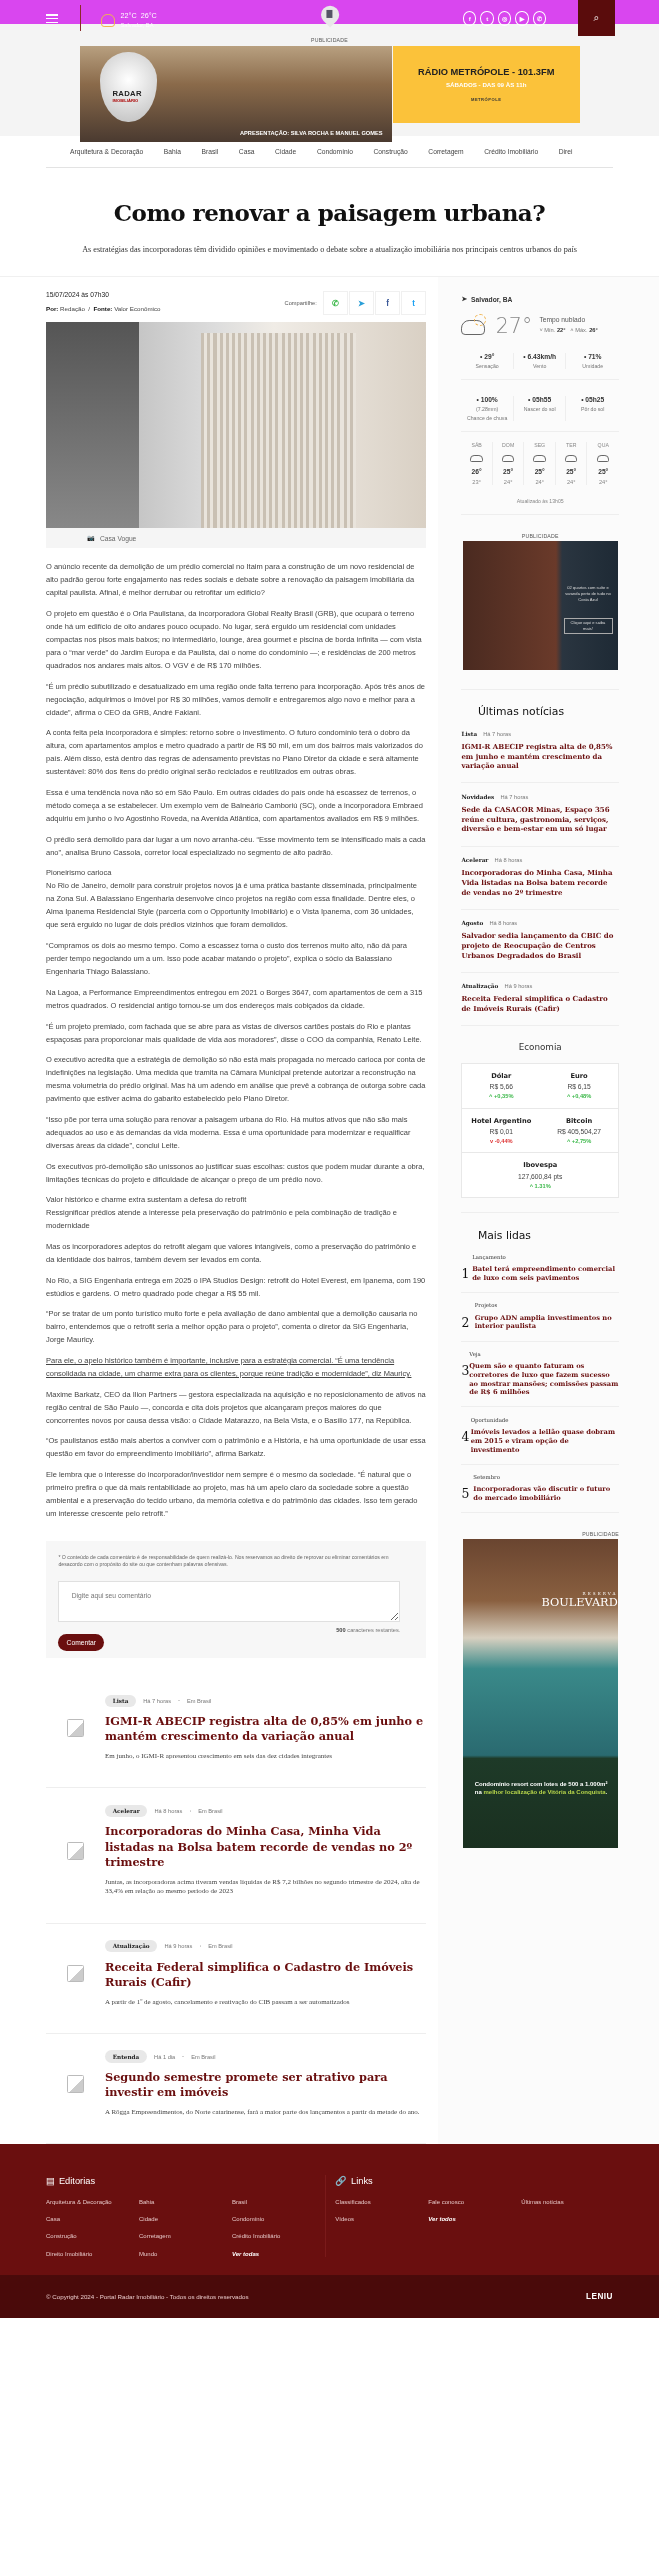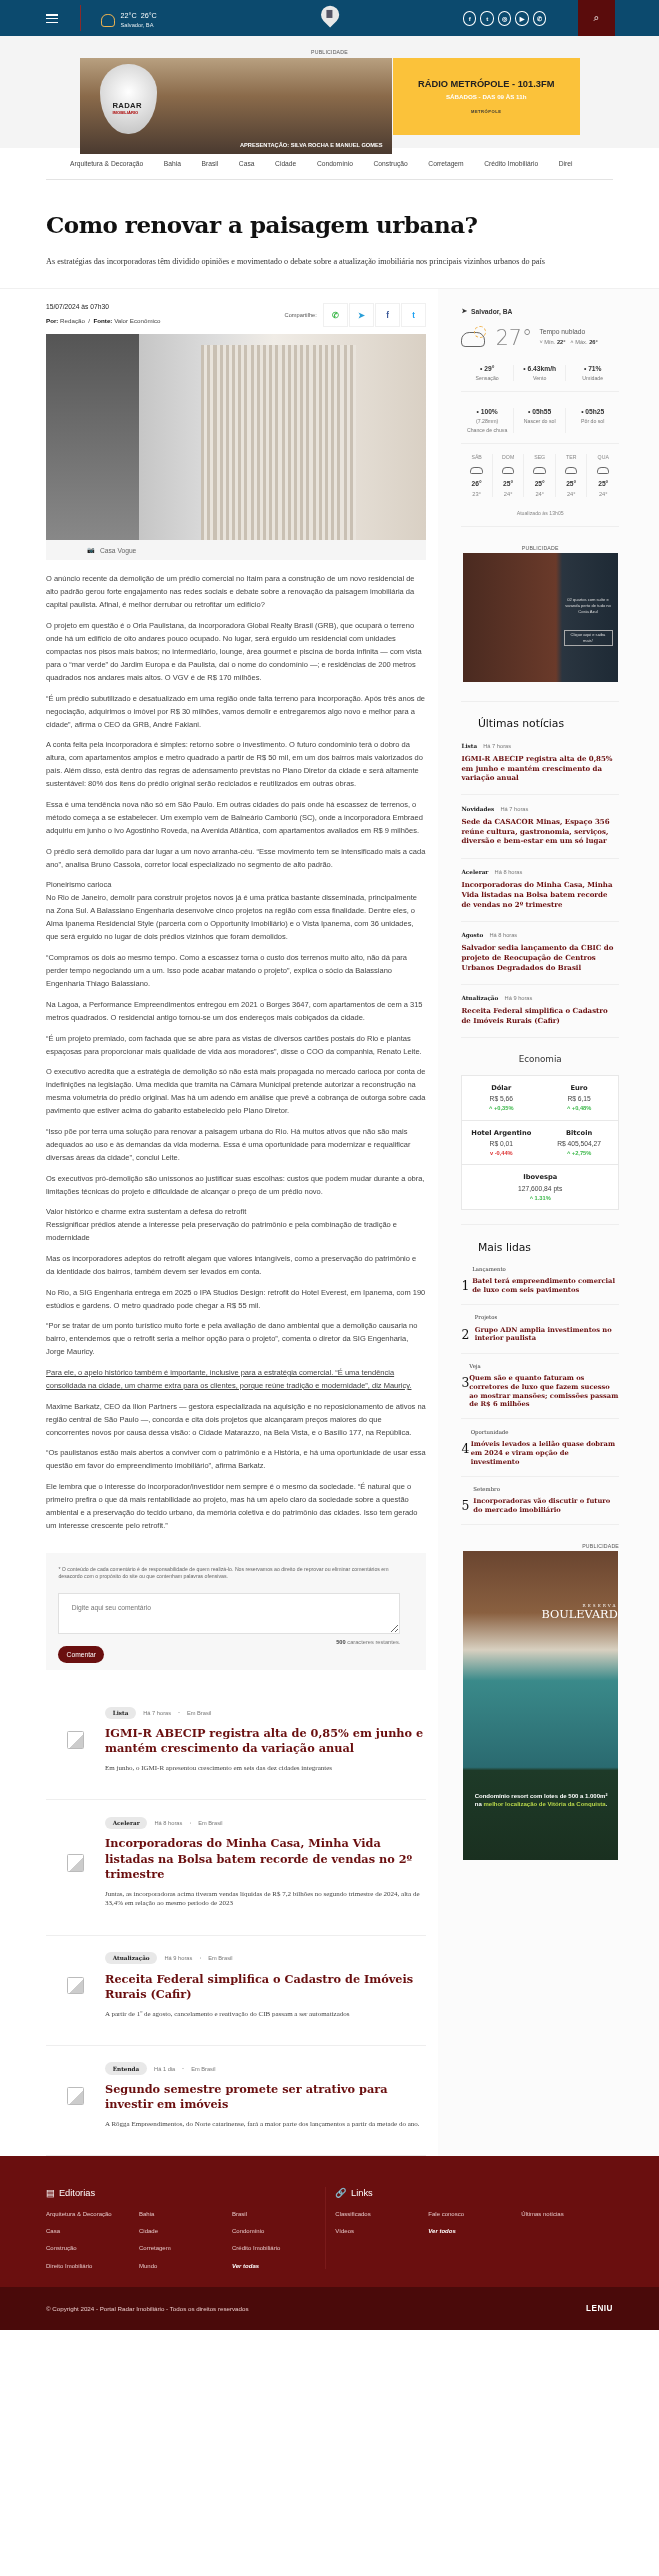--- a/index.html
+++ b/index.html
@@ -1,18 +1,18 @@
 <!DOCTYPE html>
 <html style="font-size:8.2px"><head>
 <meta charset="utf-8">
 <style>
 *{box-sizing:border-box;margin:0;padding:0}
 body{width:659px;background:#fff;font-family:"Liberation Sans",sans-serif;color:#333}
 a{color:inherit;text-decoration:none}
-.topbar{height:36px;background:#0c4a6e;position:relative;display:flex;align-items:center}
+.topbar{height:24px;background:#d946ef;position:relative;display:flex;align-items:center}
 .hamb{position:absolute;left:46px;top:14px;width:12.4px;height:9.3px;display:flex;flex-direction:column;justify-content:space-between;cursor:pointer}
 .hamb span{display:block;height:1.5px;background:#fff}
 .vsep{position:absolute;left:80px;top:5.2px;width:0.5px;height:26px;background:#8a2a2a}
 .wx-top{position:absolute;left:101px;top:11.3px;color:#fff;display:flex;gap:5.2px;align-items:center}
 .wx-top .cloud{width:14.4px;height:12.4px;border:0.8px solid #f0b450;border-radius:6.2px 6.2px 3.1px 3.1px;position:relative}
 .wx-top .temps{font-family:"Liberation Sans Narrow","Liberation Sans",sans-serif;font-size:7.2px;line-height:9.3px}
 .wx-top .city{font-size:5.7px;opacity:.9}
 .logo-top{position:absolute;left:319px;top:4.1px;width:20.6px;height:28px}
 .logo-pin{width:17.5px;height:17.5px;border-radius:50% 50% 50% 0;transform:rotate(-45deg);background:#e8e8e8;margin:2.1px auto;position:relative}
 .logo-pin:after{content:"";position:absolute;left:5.7px;top:4.1px;width:6.2px;height:8.2px;background:#556;transform:rotate(45deg)}
@@ -26,21 +26,21 @@
 .banner .left .pin{position:absolute;left:20.6px;top:6.2px;width:57px;height:70px;background:radial-gradient(circle at 50% 40%,#fff,#bbb);border-radius:28px 28px 28px 28px/28px 28px 41px 41px}
 .banner .left .pin b{position:absolute;left:12.4px;top:37px;font-size:7.7px;color:#222;letter-spacing:0.3px}
 .banner .left .pin i{position:absolute;left:12.4px;top:46px;font-size:4.1px;color:#a00;font-style:normal;font-weight:bold}
 .banner .left .apre{position:absolute;right:9.3px;bottom:6.2px;color:#fff;font-size:5.7px;font-weight:bold}
 .banner .right{width:187px;height:77px;background:#fbc23a;display:flex;flex-direction:column;align-items:center;justify-content:center;margin-left:1px}
 .banner .right .t1{font-size:9.3px;font-weight:bold;color:#222}
 .banner .right .t2{font-size:6.2px;font-weight:bold;color:#fff;margin-top:4.1px}
 .banner .right .t3{font-size:4.1px;color:#333;margin-top:8.2px;letter-spacing:0.5px;font-weight:bold}
 .catnav{height:32px;border-bottom:0.5px solid #e3e3e3;margin:0 46px;display:flex;align-items:center;gap:20.6px;padding-left:24px;overflow:hidden;white-space:nowrap}
 .catnav a{font-size:6.7px;color:#444;font-family:"Liberation Sans",sans-serif}
-.hero{padding:31px 46px 20.6px}
+.hero{text-align:center;padding:31px 46px 20.6px}
 .hero h1{font-family:"DejaVu Serif",serif;font-size:23px;color:#111;font-weight:bold;letter-spacing:-0.5px}
 .hero p{font-family:"Liberation Serif",serif;font-size:8.2px;color:#333;margin-top:17.5px;line-height:11.3px}
 .layout{display:flex;border-top:0.5px solid #f0f0f0}
 .main{width:439px;padding:14.4px 12.4px 0 46px}
 .aside{width:221px;background:#fbfbfb;padding:14.4px 40px 0 23px}
 .meta{display:flex;justify-content:space-between;align-items:flex-start}
 .meta .date{font-size:6.7px;color:#222}
 .meta .by{font-size:6.2px;color:#444;margin-top:7.2px}
 .meta .by b{color:#111}
 .share{display:flex;align-items:center;gap:1px}
@@ -187,21 +187,21 @@
     <a>Cidade</a>
     <a>Condomínio</a>
     <a>Construção</a>
     <a>Corretagem</a>
     <a>Crédito Imobiliário</a>
     <a>Direi</a>
   </nav>
 
 <section class="hero">
   <h1>Como renovar a paisagem urbana?</h1>
-  <p>As estratégias das incorporadoras têm dividido opiniões e movimentado o debate sobre a atualização imobiliária nos principais vizinhos urbanos do país</p>
+  <p>As estratégias das incorporadoras têm dividido opiniões e movimentado o debate sobre a atualização imobiliária nos principais centros urbanos do país</p>
 </section>
 
 <div class="layout">
   <main class="main">
     <div class="meta">
       <div>
         <div class="date">15/07/2024 às 07h30</div>
         <div class="by">
           <b>Por:</b> <span>Redação</span>
           &nbsp;/&nbsp; <b>Fonte:</b> <span>Valor Econômico</span>
@@ -503,21 +503,21 @@
           <div class="num">3</div>
           <div>
             <div class="tg">Veja</div>
             <h4>Quem são e quanto faturam os corretores de luxo que fazem sucesso ao mostrar mansões; comissões passam de R$ 6 milhões</h4>
           </div>
         </div>
         <div class="ml">
           <div class="num">4</div>
           <div>
             <div class="tg">Oportunidade</div>
-            <h4>Imóveis levados a leilão quase dobram em 2024 e viram opção de investimento</h4>
+            <h4>Imóveis levados a leilão quase dobram em 2015 e viram opção de investimento</h4>
           </div>
         </div>
         <div class="ml">
           <div class="num">5</div>
           <div>
             <div class="tg">Setembro</div>
             <h4>Incorporadoras vão discutir o futuro do mercado imobiliário</h4>
           </div>
         </div>
       </div>

